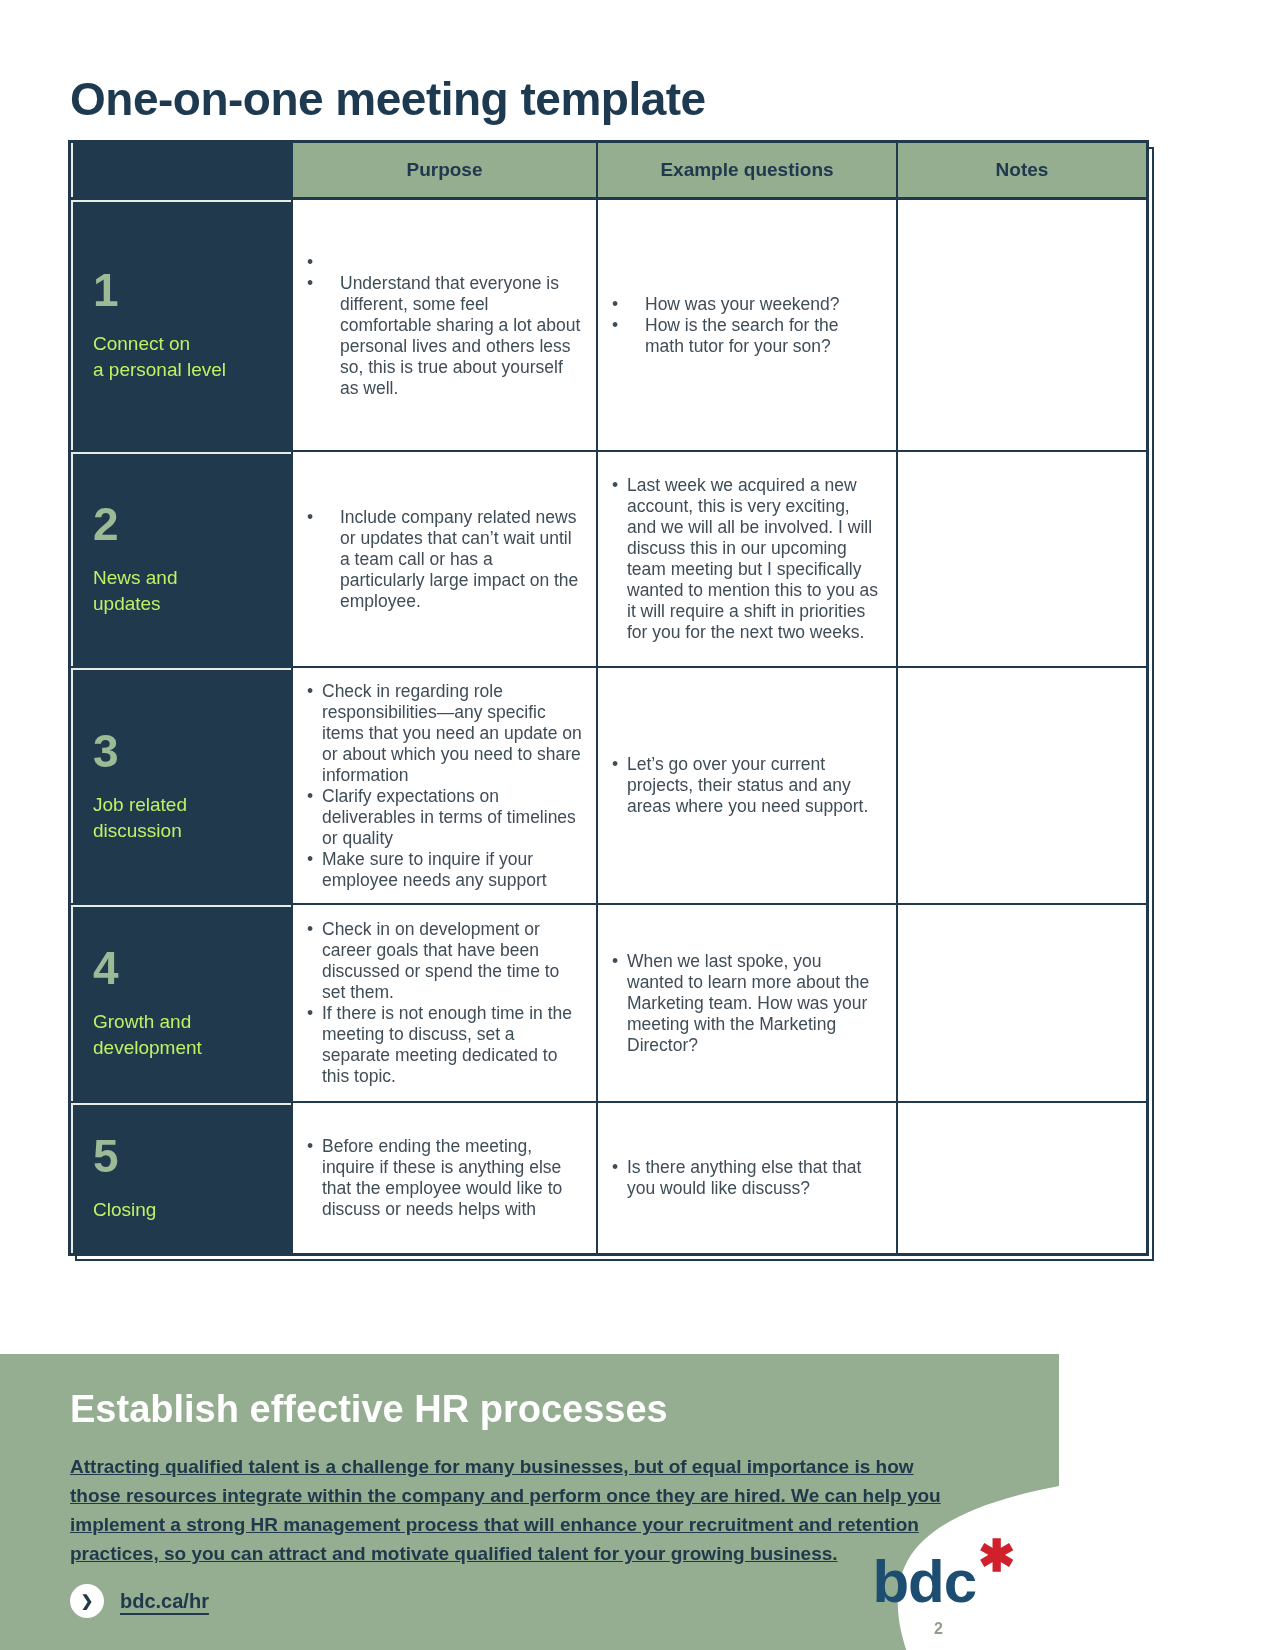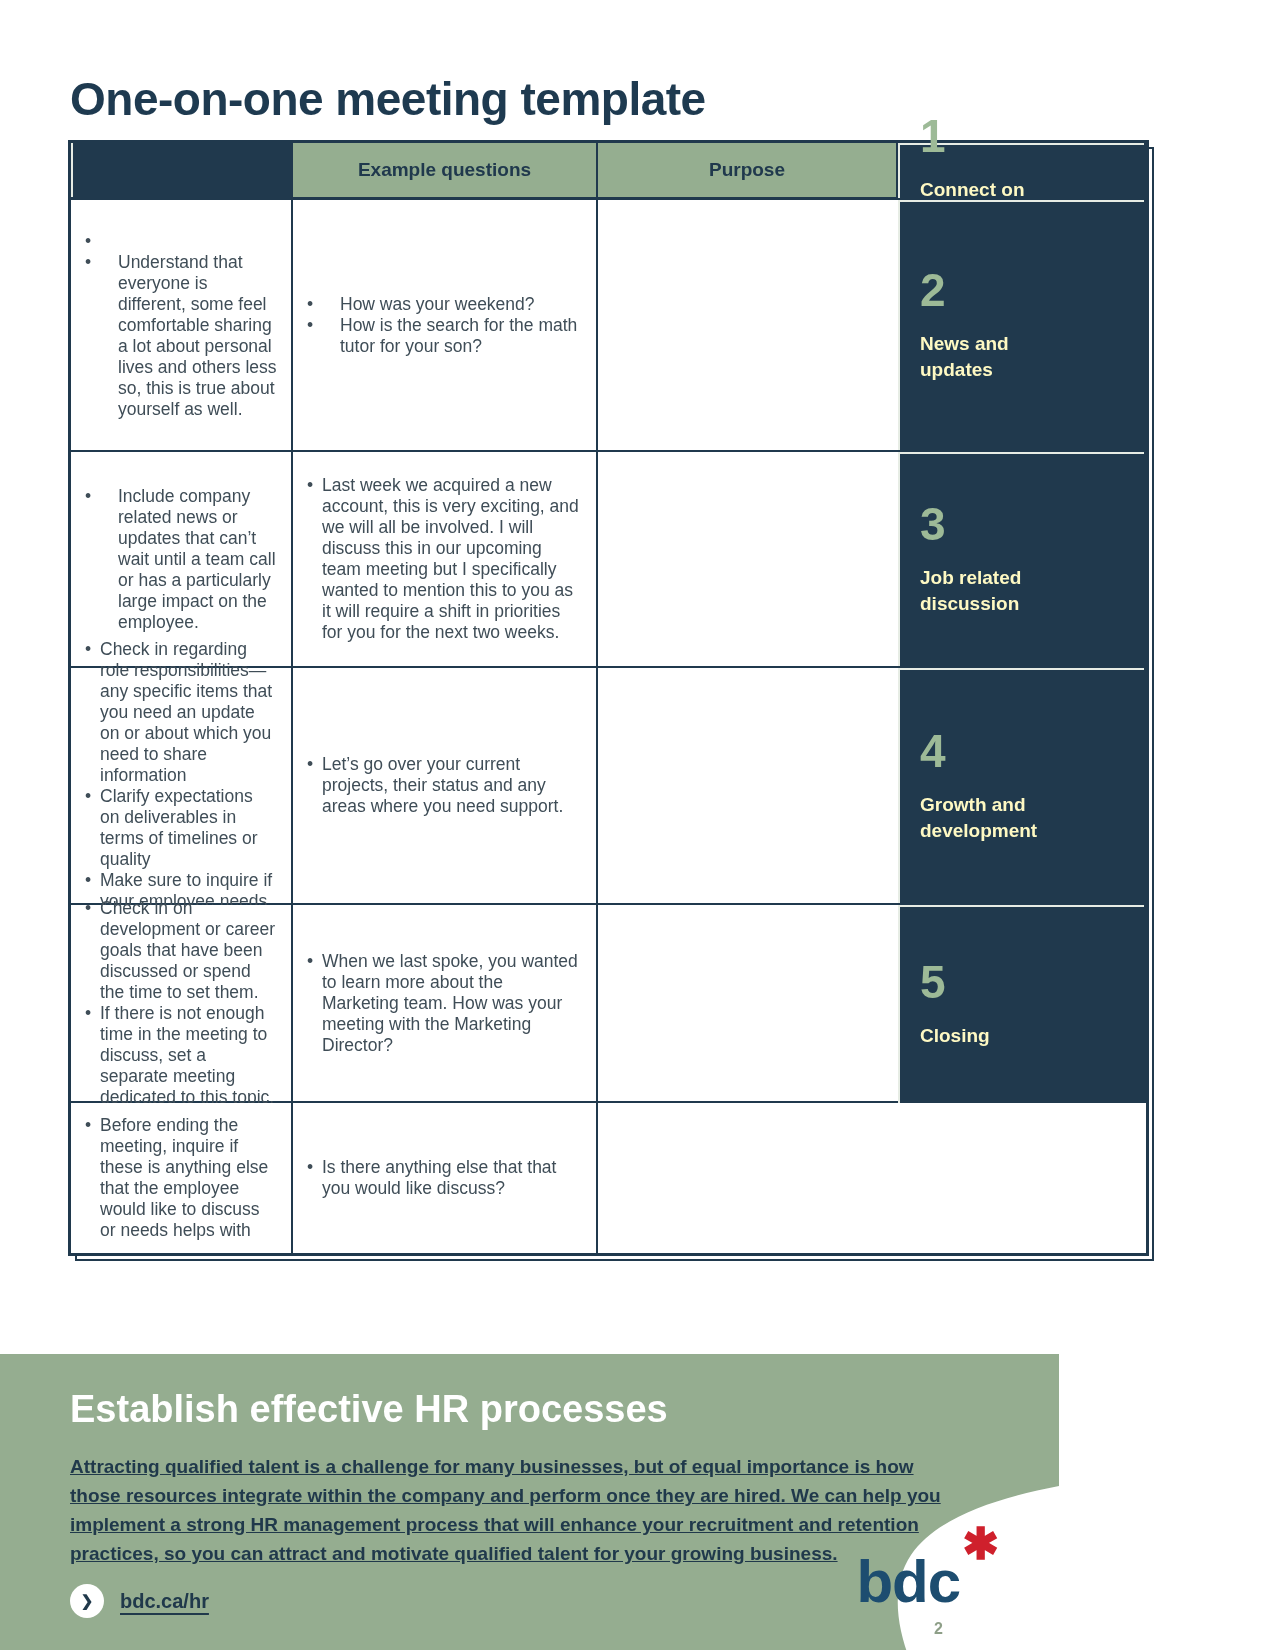--- a/index.html
+++ b/index.html
@@ -18,58 +18,59 @@
     box-shadow:6px 6px 0 -3px #ffffff, 6px 6px 0 -1px #20394d;}
   .c{border-right:2px solid #20394d;border-bottom:2px solid #20394d;box-sizing:border-box;}
   .c.lastcol{border-right:none;}
   .c.lastrow{border-bottom:none;}
   .c.hdr{background:#95ae90;display:flex;align-items:center;justify-content:center;
     font-weight:bold;font-size:19px;color:#20394d;border-bottom-width:3px;}
   .c.numhdr{background:#20394d;border-bottom-width:3px;box-shadow:inset 2px 0 0 #e7ede5;}
   .c.num{background:#20394d;box-shadow:inset 2px 0 0 #e7ede5, inset 0 2px 0 #e7ede5;
     display:flex;flex-direction:column;justify-content:center;padding-left:22px;}
   .num .big{font-size:46px;font-weight:bold;color:#9dba97;line-height:1;}
-  .num .lbl{margin-top:18px;font-size:19px;font-weight:bold;color:#fef9c3;
+  .num .lbl{margin-top:18px;font-size:19px;font-weight:normal;color:#bef264;
     line-height:26px;white-space:pre-line;}
   .c.txt{background:#ffffff;display:flex;flex-direction:column;justify-content:center;
     padding:8px 14px;color:#3f4d57;font-size:17.5px;line-height:21px;}
   .bullet{display:flex;}
   .bullet .dot{flex:none;width:15px;}
   .txt.wide .bullet .dot{width:33px;}
   .bullet .bt{flex:1;}
 
   
   .band{position:absolute;left:0;top:1344px;width:1059px;height:306px;background:#95ad90;}
   .band-heading{position:absolute;left:70px;top:34px;font-size:38px;font-weight:bold;color:#ffffff;}
   .band-paragraph{position:absolute;left:70px;top:98px;width:890px;font-size:19px;
     line-height:29px;font-weight:bold;color:#20394b;text-decoration:underline;}
   .link-row{position:absolute;left:70px;top:230px;display:flex;align-items:center;cursor:pointer;}
   .chev-circle{width:34px;height:34px;border-radius:50%;background:#ffffff;display:flex;
     align-items:center;justify-content:center;color:#20394b;font-size:15px;font-weight:bold;}
   .link-label{margin-left:16px;font-size:20px;font-weight:bold;color:#20394b;
     text-decoration:underline;text-decoration-thickness:2px;text-underline-offset:5px;}
   .blob{position:absolute;right:0;bottom:0;}
-  .bdc-logo{position:absolute;right:60px;bottom:48px;display:flex;align-items:flex-start;}
+  .bdc-logo{position:absolute;right:44px;bottom:48px;display:flex;align-items:center;}
   .bdc-text{font-size:60px;font-weight:bold;color:#1d4d70;letter-spacing:-1px;line-height:1;}
   .bdc-ast{font-size:44px;font-weight:bold;color:#cf202c;margin-left:2px;
     position:relative;top:-26px;line-height:0.8;}
   .page-num{position:absolute;right:116px;bottom:22px;font-size:16px;font-weight:bold;color:#8e9f88;}
 </style>
 </head>
 <body>
 
 <div class="page">
 
   <div class="doc-title">One-on-one meeting template</div>
 
   <div class="meeting-table">
 
     <div class="c numhdr"></div>
+    <div class="c hdr">Purpose</div>
     <div class="c hdr">Example questions</div>
-    <div class="c hdr">Purpose</div>
+    <div class="c hdr lastcol">Notes</div>
 
     <div class="c num">
       <div class="big">1</div>
       <div class="lbl">Connect on
 a personal level</div>
     </div>
     <div class="c txt wide">
       <div class="bullet">
           <span class="dot">•</span>
         </div>

